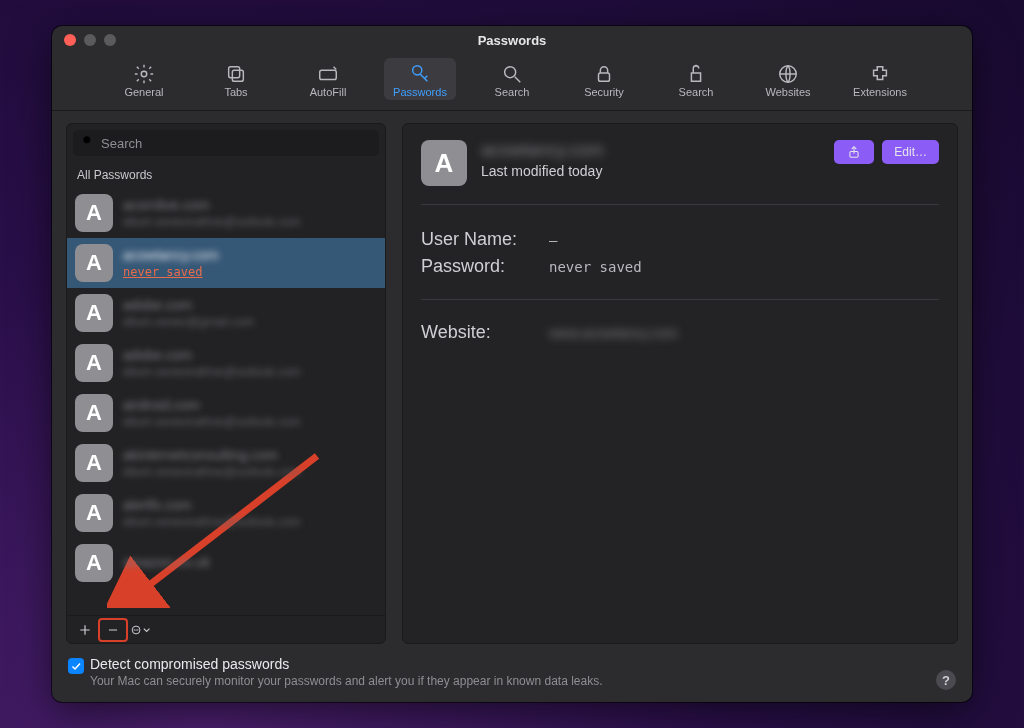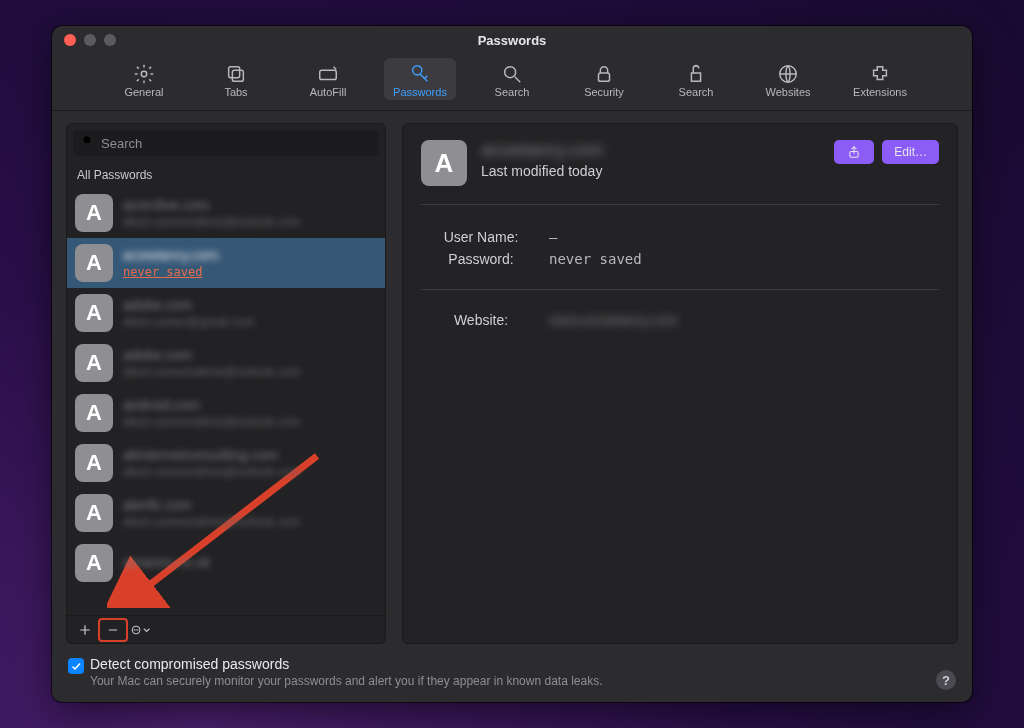--- a/index.html
+++ b/index.html
@@ -77,21 +77,21 @@
                     display:flex; align-items:center; justify-content:center; color:#fff;
                     font-size:26px; font-weight:600; flex-shrink:0;}
   .rtitle { font-size:18px; color:#7e7e83; filter:blur(4px); }
   .rsub   { font-size:14px; color:#cfcfd4; margin-top:2px;}
   .rbtns  { margin-left:auto; display:flex; gap:8px;}
   .btn { background:#8b5cf6; color:#e6e6ea; border:none; border-radius:5px;
          height:24px; padding:0 12px; font-size:12px; display:flex; align-items:center; gap:4px;}
   .btn.icon { width:40px; justify-content:center; padding:0;}
   .fields { padding:18px 0 16px; border-bottom:1px solid #3a3a3e;}
   .frow { display:flex; align-items:center; gap:8px; margin:6px 0;}
-  .frow .flabel { width:120px; text-align:center; color:#cfcfd4; font-size:14px;}
+  .frow .flabel { width:120px; text-align:left; color:#cfcfd4; font-size:18px;}
   .frow .fval  { color:#b8b8bd; font-size:14px; font-family: ui-monospace, Menlo, monospace; }
   .frow .fval.blurred { filter:blur(4px); color:#7e7e83; font-family:inherit;}
   .websec { padding:16px 0;}
   .footer { padding:6px 16px 14px; position:relative;}
   .chkrow { display:flex; gap:6px; align-items:flex-start;}
   .chk { width:16px; height:16px; border-radius:4px; background:#0a84ff; display:flex;
          align-items:center; justify-content:center; margin-top:2px; flex-shrink:0;}
   .chk svg { width:12px; height:12px; stroke:#fff; stroke-width:3; fill:none;}
   .flab { color:#eaeaee; font-size:14px; }
   .fdesc { color:#8e8e93; font-size:12px; margin-top:2px;}

